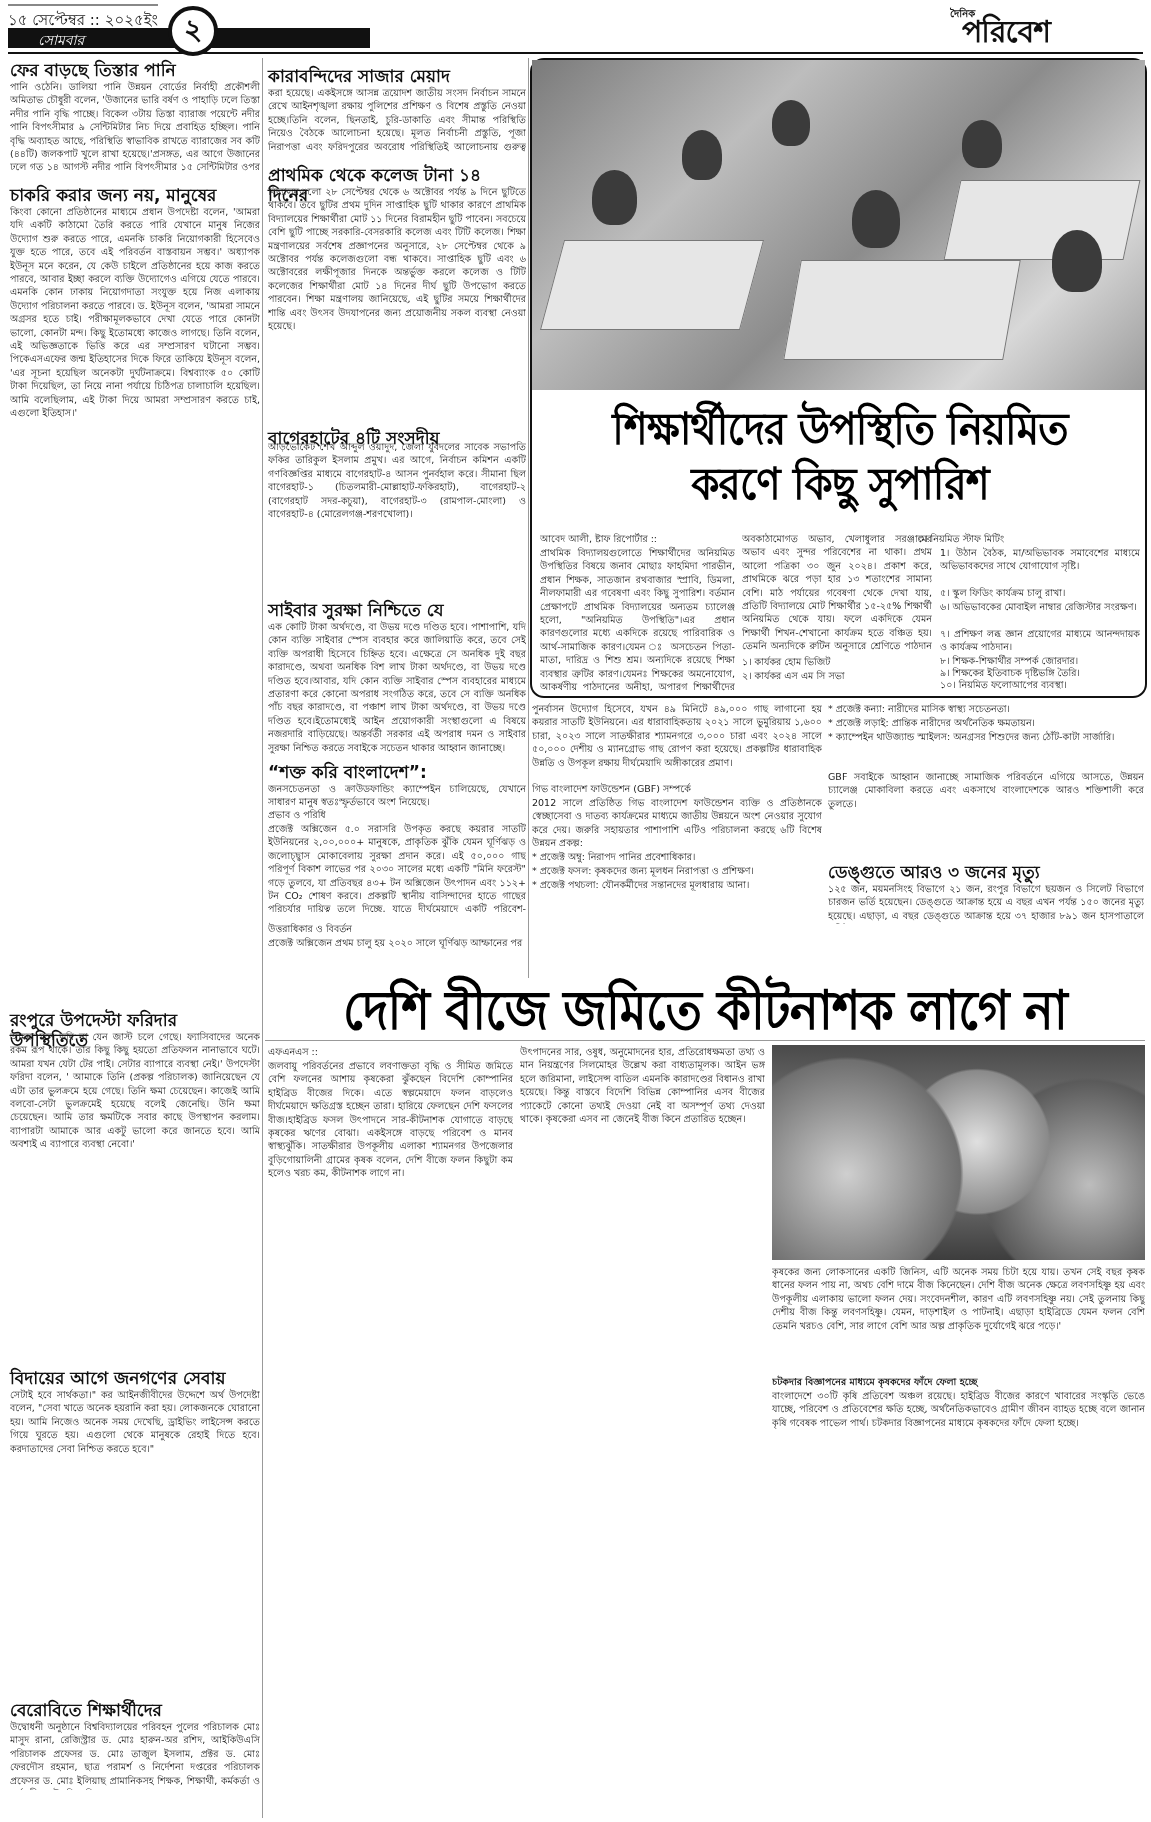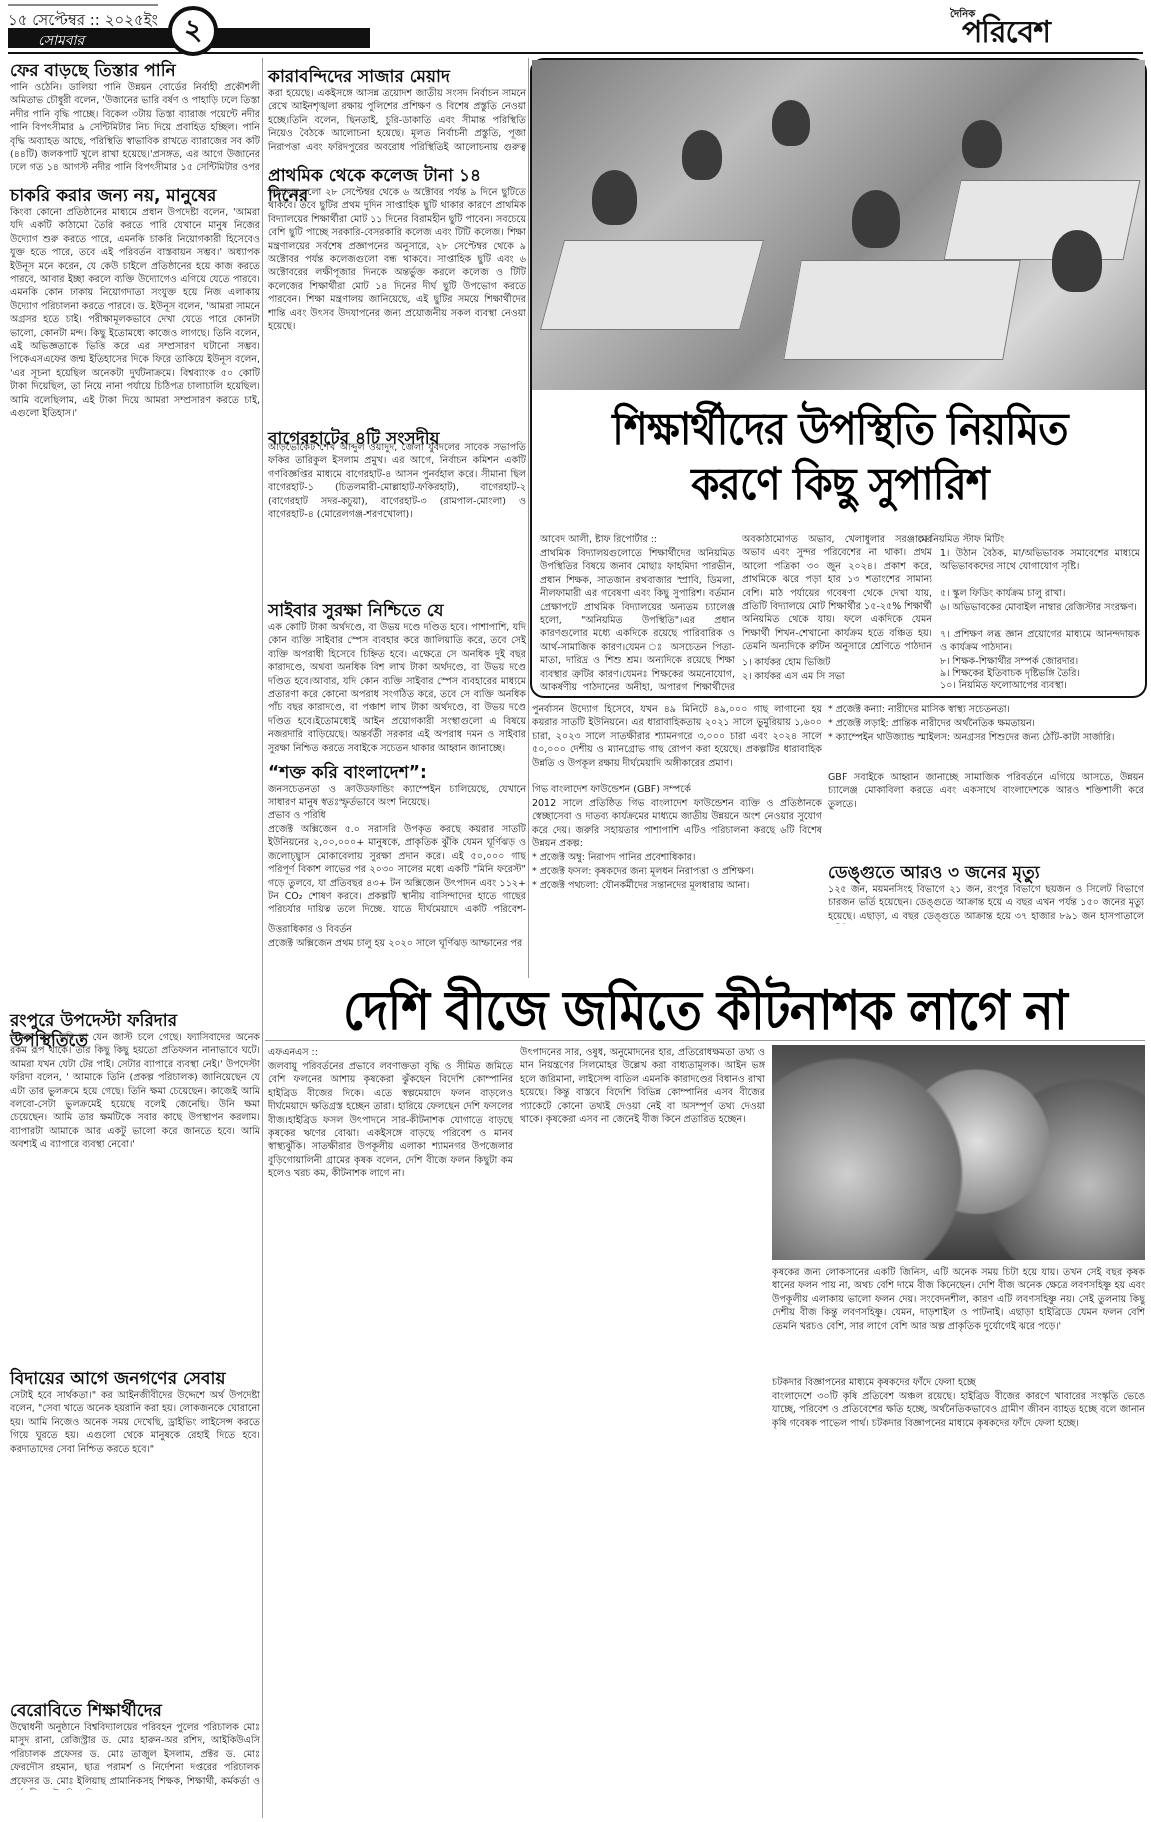--- a/index.html
+++ b/index.html
@@ -126,14 +126,14 @@
 <div class="hd" style="left:828px;top:862px;width:316px">ডেঙ্গুতে আরও ৩ জনের মৃত্যু</div>
 <div class="txt" style="left:828px;top:882px;width:316px;height:42px">১২৫ জন, ময়মনসিংহ বিভাগে ২১ জন, রংপুর বিভাগে ছয়জন ও সিলেট বিভাগে চারজন ভর্তি হয়েছেন। ডেঙ্গুতে আক্রান্ত হয়ে এ বছর এখন পর্যন্ত ১৫০ জনের মৃত্যু হয়েছে। এছাড়া, এ বছর ডেঙ্গুতে আক্রান্ত হয়ে ৩৭ হাজার ৮৯১ জন হাসপাতালে ভর্তি হয়েছেন।</div>
 
 <div class="big-hd hd-seed">দেশি বীজে জমিতে কীটনাশক লাগে না</div>
 <div class="abs seed-rule"></div>
 <div class="txt" style="left:268px;top:1045px;width:245px;height:14px">এফএনএস ::</div>
 <div class="txt" style="left:268px;top:1059px;width:245px;height:755px">জলবায়ু পরিবর্তনের প্রভাবে লবণাক্ততা বৃদ্ধি ও সীমিত জমিতে বেশি ফলনের আশায় কৃষকেরা ঝুঁকছেন বিদেশি কোম্পানির হাইব্রিড বীজের দিকে। এতে স্বল্পমেয়াদে ফলন বাড়লেও দীর্ঘমেয়াদে ক্ষতিগ্রস্ত হচ্ছেন তারা। হারিয়ে ফেলছেন দেশি ফসলের বীজ।হাইব্রিড ফসল উৎপাদনে সার-কীটনাশক যোগাতে বাড়ছে কৃষকের ঋণের বোঝা। একইসঙ্গে বাড়ছে পরিবেশ ও মানব স্বাস্থ্যঝুঁকি। সাতক্ষীরার উপকূলীয় এলাকা শ্যামনগর উপজেলার বুড়িগোয়ালিনী গ্রামের কৃষক বলেন, দেশি বীজে ফলন কিছুটা কম হলেও খরচ কম, কীটনাশক লাগে না।</div>
 <div class="txt" style="left:520px;top:1045px;width:245px;height:770px">উৎপাদনের সার, ওষুধ, অনুমোদনের হার, প্রতিরোধক্ষমতা তথ্য ও মান নিয়ন্ত্রণের সিলমোহর উল্লেখ করা বাধ্যতামূলক। আইন ভঙ্গ হলে জরিমানা, লাইসেন্স বাতিল এমনকি কারাদণ্ডের বিধানও রাখা হয়েছে। কিন্তু বাস্তবে বিদেশি বিভিন্ন কোম্পানির এসব বীজের প্যাকেটে কোনো তথ্যই দেওয়া নেই বা অসম্পূর্ণ তথ্য দেওয়া থাকে। কৃষকেরা এসব না জেনেই বীজ কিনে প্রতারিত হচ্ছেন।</div>
 <div class="photo photo-seed"></div>
 <div class="txt" style="left:772px;top:1265px;width:373px;height:110px">কৃষকের জন্য লোকসানের একটি জিনিস, এটি অনেক সময় চিটা হয়ে যায়। তখন সেই বছর কৃষক ধানের ফলন পায় না, অথচ বেশি দামে বীজ কিনেছেন। দেশি বীজ অনেক ক্ষেত্রে লবণসহিষ্ণু হয় এবং উপকূলীয় এলাকায় ভালো ফলন দেয়। সংবেদনশীল, কারণ এটি লবণসহিষ্ণু নয়। সেই তুলনায় কিছু দেশীয় বীজ কিন্তু লবণসহিষ্ণু। যেমন, দাড়শাইল ও পাটনাই। এছাড়া হাইব্রিডে যেমন ফলন বেশি তেমনি খরচও বেশি, সার লাগে বেশি আর অল্প প্রাকৃতিক দুর্যোগেই ঝরে পড়ে।'</div>
-<div class="txt" style="left:772px;top:1375px;width:373px;height:14px;font-weight:normal">চটকদার বিজ্ঞাপনের মাধ্যমে কৃষকদের ফাঁদে ফেলা হচ্ছে</div>
+<div class="txt" style="left:772px;top:1375px;width:373px;height:14px;font-weight:bold">চটকদার বিজ্ঞাপনের মাধ্যমে কৃষকদের ফাঁদে ফেলা হচ্ছে</div>
 <div class="txt" style="left:772px;top:1389px;width:373px;height:425px">বাংলাদেশে ৩০টি কৃষি প্রতিবেশ অঞ্চল রয়েছে। হাইব্রিড বীজের কারণে খাবারের সংস্কৃতি ভেঙে যাচ্ছে, পরিবেশ ও প্রতিবেশের ক্ষতি হচ্ছে, অর্থনৈতিকভাবেও গ্রামীণ জীবন ব্যাহত হচ্ছে বলে জানান কৃষি গবেষক পাভেল পার্থ। চটকদার বিজ্ঞাপনের মাধ্যমে কৃষকদের ফাঁদে ফেলা হচ্ছে।</div>
 
 </body></html>

